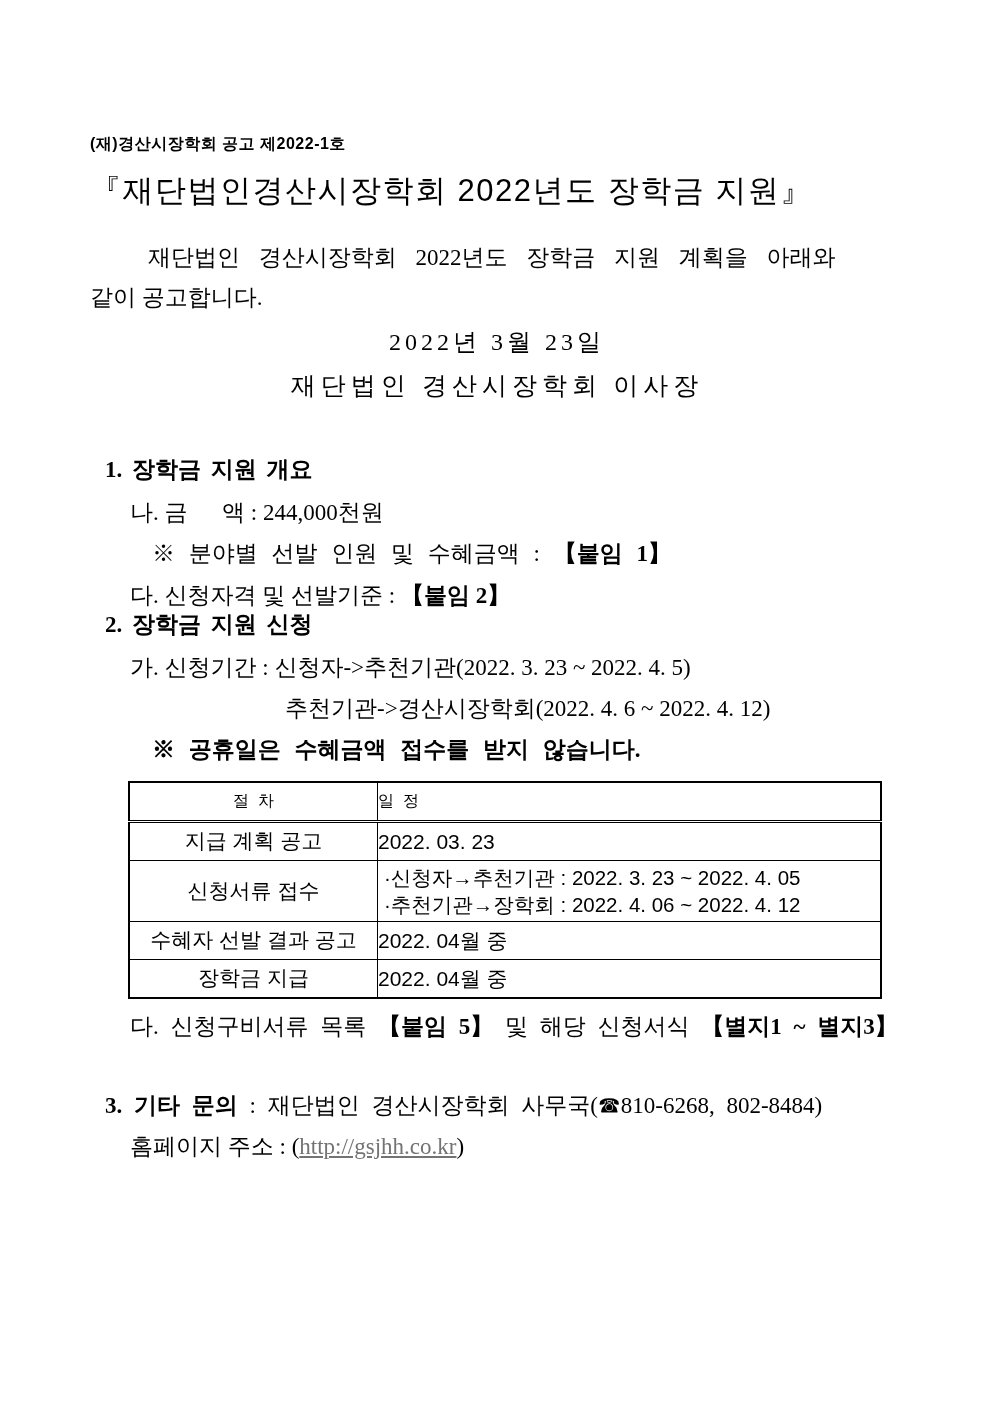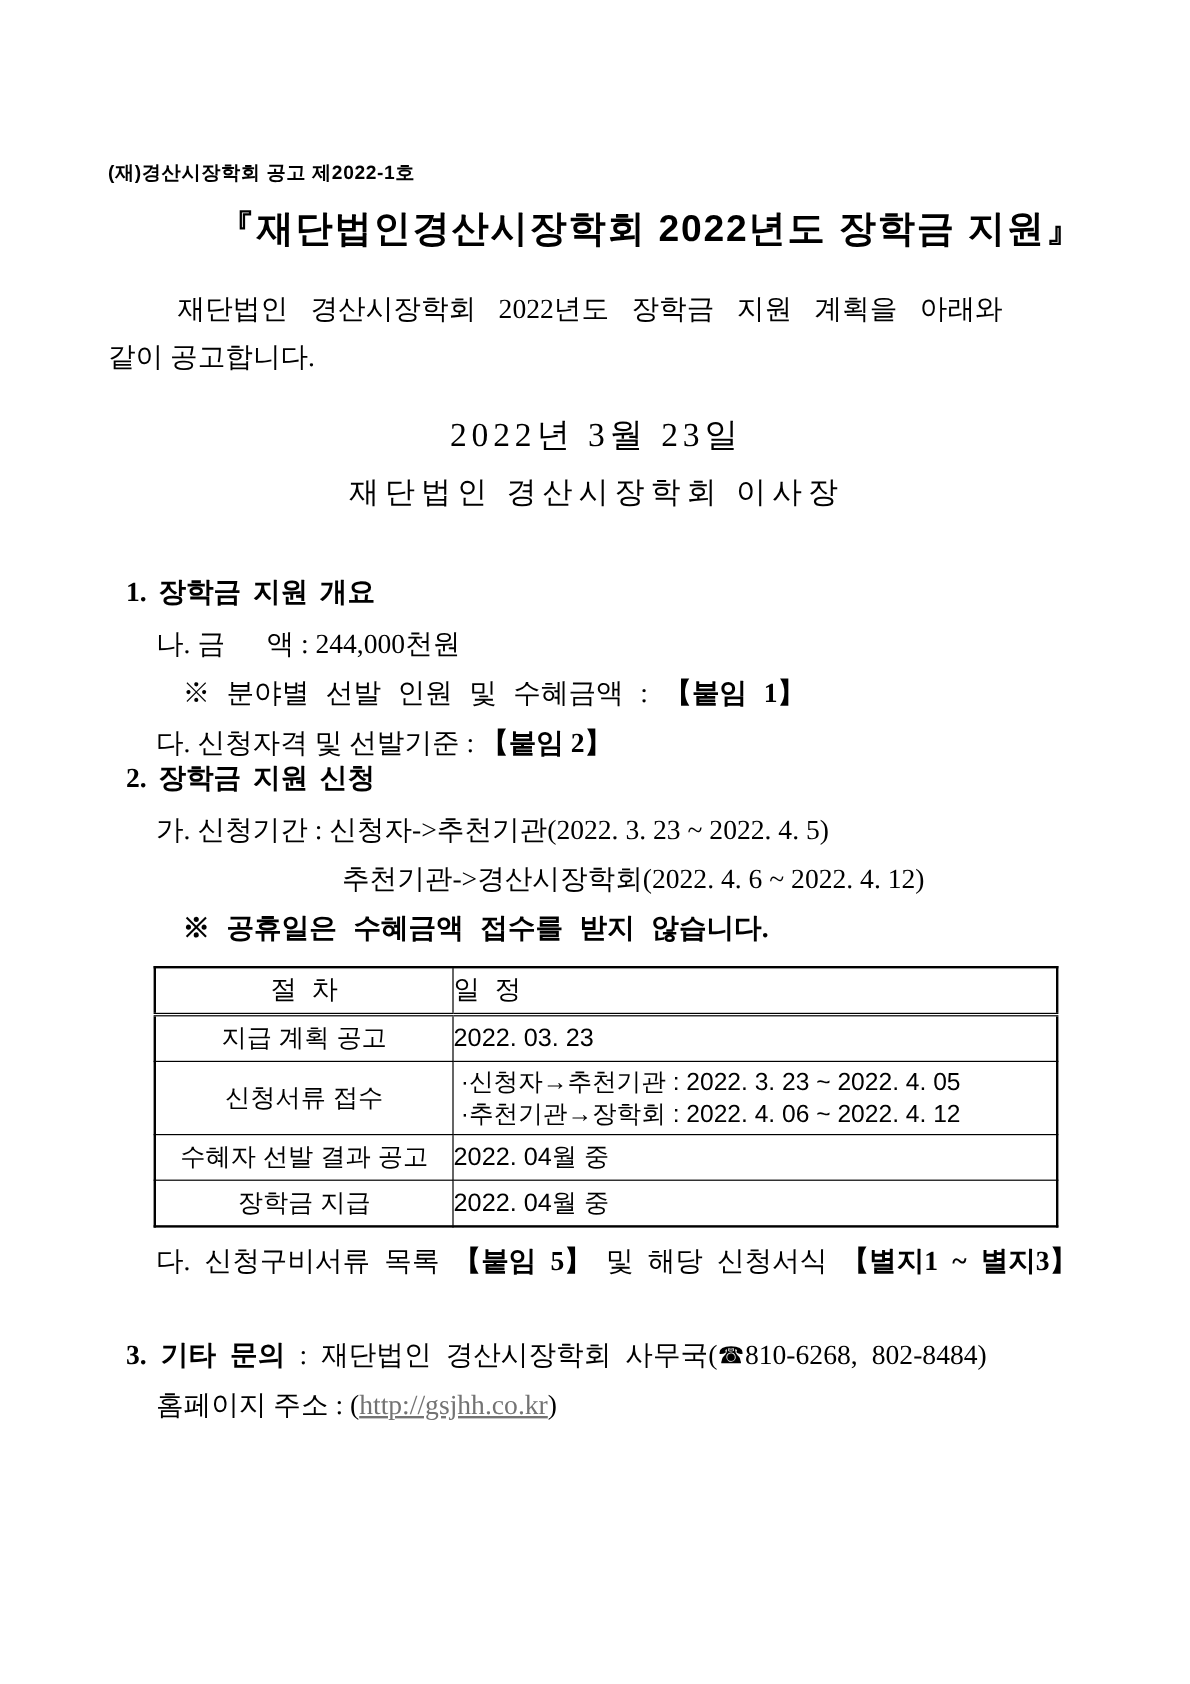--- a/index.html
+++ b/index.html
@@ -8,45 +8,45 @@
     position:relative; width:992px; height:1403px; box-sizing:border-box;
     padding:134px 88px 0 90px; background:#ffffff; color:#000;
     font-family:"Liberation Serif","DejaVu Serif",serif; overflow:hidden;
   }
   .doc-number {
     font-family:"Liberation Sans","DejaVu Sans",sans-serif;
     font-weight:bold; font-size:16px; letter-spacing:0.5px;
   }
   .title {
     font-family:"Liberation Sans","DejaVu Sans",sans-serif;
-    font-weight:700; font-size:31px; letter-spacing:1.5px;
-    text-align:right; margin-top:15px; white-space:nowrap;
+    font-weight:400; font-size:31px; letter-spacing:1.5px;
+    text-align:left; margin-top:15px; white-space:nowrap;
   }
   .intro { margin-top:26px; font-size:23px; line-height:40px; }
   .intro-line1 { text-indent:58px; word-spacing:13px; white-space:nowrap; }
-  .date-line { text-align:center; font-size:28px; letter-spacing:4px; margin-top:26px; }
+  .date-line { text-align:center; font-size:24px; letter-spacing:4px; margin-top:8px; }
   .signer-line { text-align:center; font-size:25px; letter-spacing:5px; margin-top:11px; }
 
   .sec-heading { font-size:23px; font-weight:bold; margin-left:15px; word-spacing:4px; }
   .sec1 { margin-top:52px; }
   .sec2 { }
   .sec3 { margin-top:50px; }
   .item { font-size:23px; margin-left:40px; margin-top:15px; white-space:pre-wrap; line-height:1.15; }
   .note { margin-left:62px; word-spacing:8px; }
   .bold { font-weight:bold; }
   .cont-line { margin-left:195px; margin-top:14px; }
   .wide { word-spacing:6px; }
 
   .sched-table {
     margin:17px 0 0 38px; border-collapse:collapse; border:2px solid #000;
     font-family:"Liberation Sans","DejaVu Sans",sans-serif; font-size:21px;
   }
   .sched-table th, .sched-table td { border:1px solid #000; padding:0; }
   .sched-table th {
-    height:36px; font-size:22px; font-weight:normal;
+    height:36px; font-size:16px; font-weight:normal;
     border-bottom:3px double #000; white-space:pre-wrap;
   }
   .sched-table .c-proc { width:247px; text-align:center; height:37px; }
   .sched-table .c-sched { width:492px; text-align:left; }
   .sched-table .c-sched.left { text-align:left; padding:3px 4px 3px 6px; font-size:20.5px; }
   .sched-table .c-sched div { line-height:27px; white-space:nowrap; }
 
   .homepage { margin-top:13px; }
   .link { color:#737373; text-decoration:underline; }
 </style>

